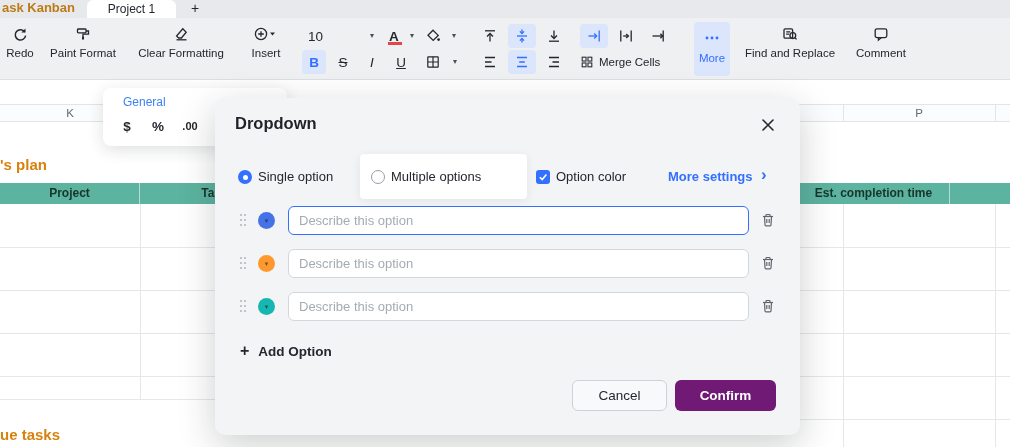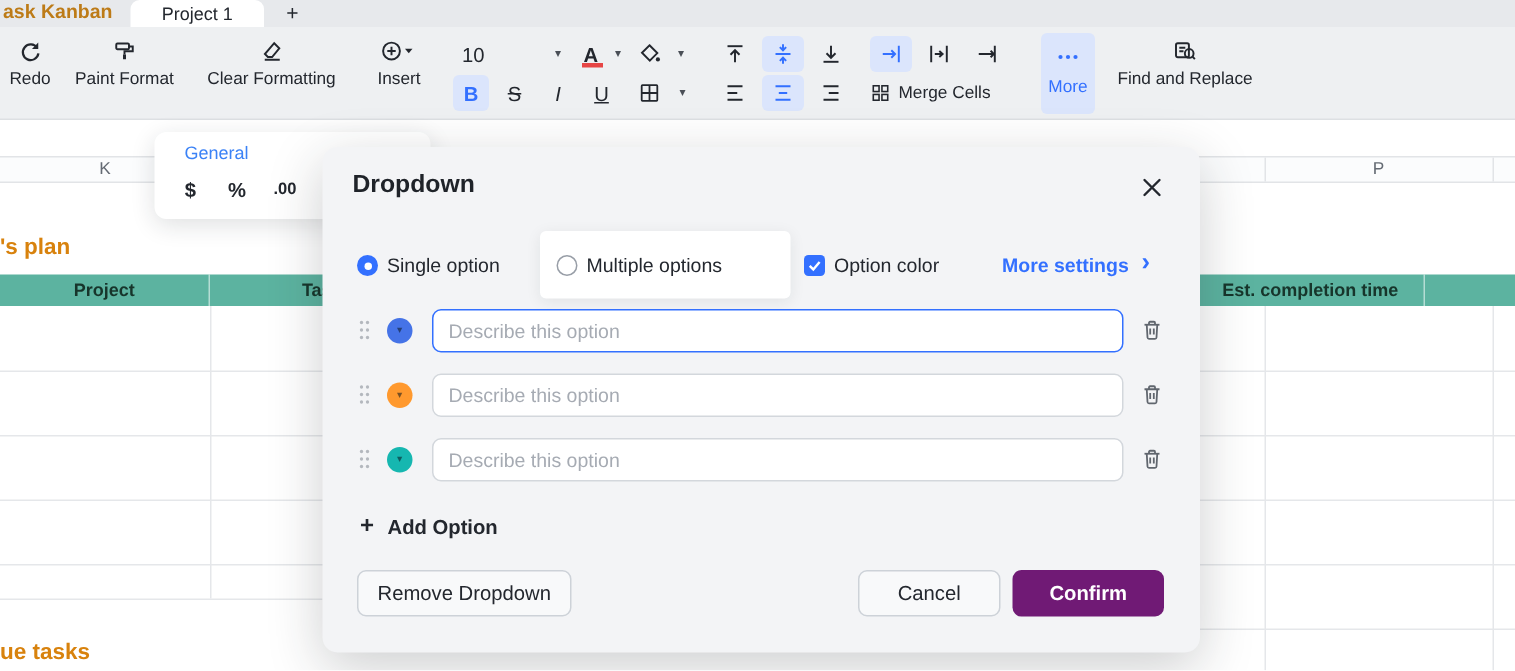--- a/index.html
+++ b/index.html
@@ -295,20 +295,29 @@
           <svg viewBox="0 0 16 16" fill="none" stroke="#23272e" stroke-width="1.3">
             <rect x="2" y="2.8" width="8.6" height="9.4" rx="1.2"></rect>
             <path d="M4.2 5.8H8.2M4.2 8.2H7"></path>
             <circle cx="10.8" cy="9.6" r="2.9"></circle>
             <path d="M12.9 11.7 L14.6 13.4"></path>
           </svg>
         </span>
       <span class="tlabel">Find and Replace</span>
     </div>
 
+    <div class="tbtn" style="left:846px;width:70px">
+      <span class="ic">
+          <svg viewBox="0 0 16 16" fill="none" stroke="#23272e" stroke-width="1.3">
+            <rect x="2.2" y="2.8" width="11.6" height="8.8" rx="1.8"></rect>
+            <path d="M5.4 11.6V14.2L8.4 11.6"></path>
+          </svg>
+        </span>
+      <span class="tlabel">Comment</span>
+    </div>
   </div>
 
   <div class="sheet">
     <div class="colhdr">
       <div class="colhdr-label" style="left:0;width:140px">K</div>
       <div class="colhdr-label" style="left:843px;width:152px">P</div>
       <div class="vtick" style="left:140px"></div>
       <div class="vtick" style="left:843px"></div>
       <div class="vtick" style="left:995px"></div>
     </div>
@@ -445,18 +454,17 @@
             <path d="M6.8 7V11M9.2 7V11"></path>
           </svg>
         </span>
     </div>
 
     <div class="addopt">
       <span class="plus">+</span>
       <span class="alabel">Add Option</span>
     </div>
 
-    <div class="btn ghost" style="left:23px;width:143px">Remove Dropdown</div>
     <div class="btn ghost" style="left:357px;width:95px">Cancel</div>
     <div class="btn primary" style="left:460px;width:101px">Confirm</div>
   </div>
 
 </div>
 
 </body></html>

